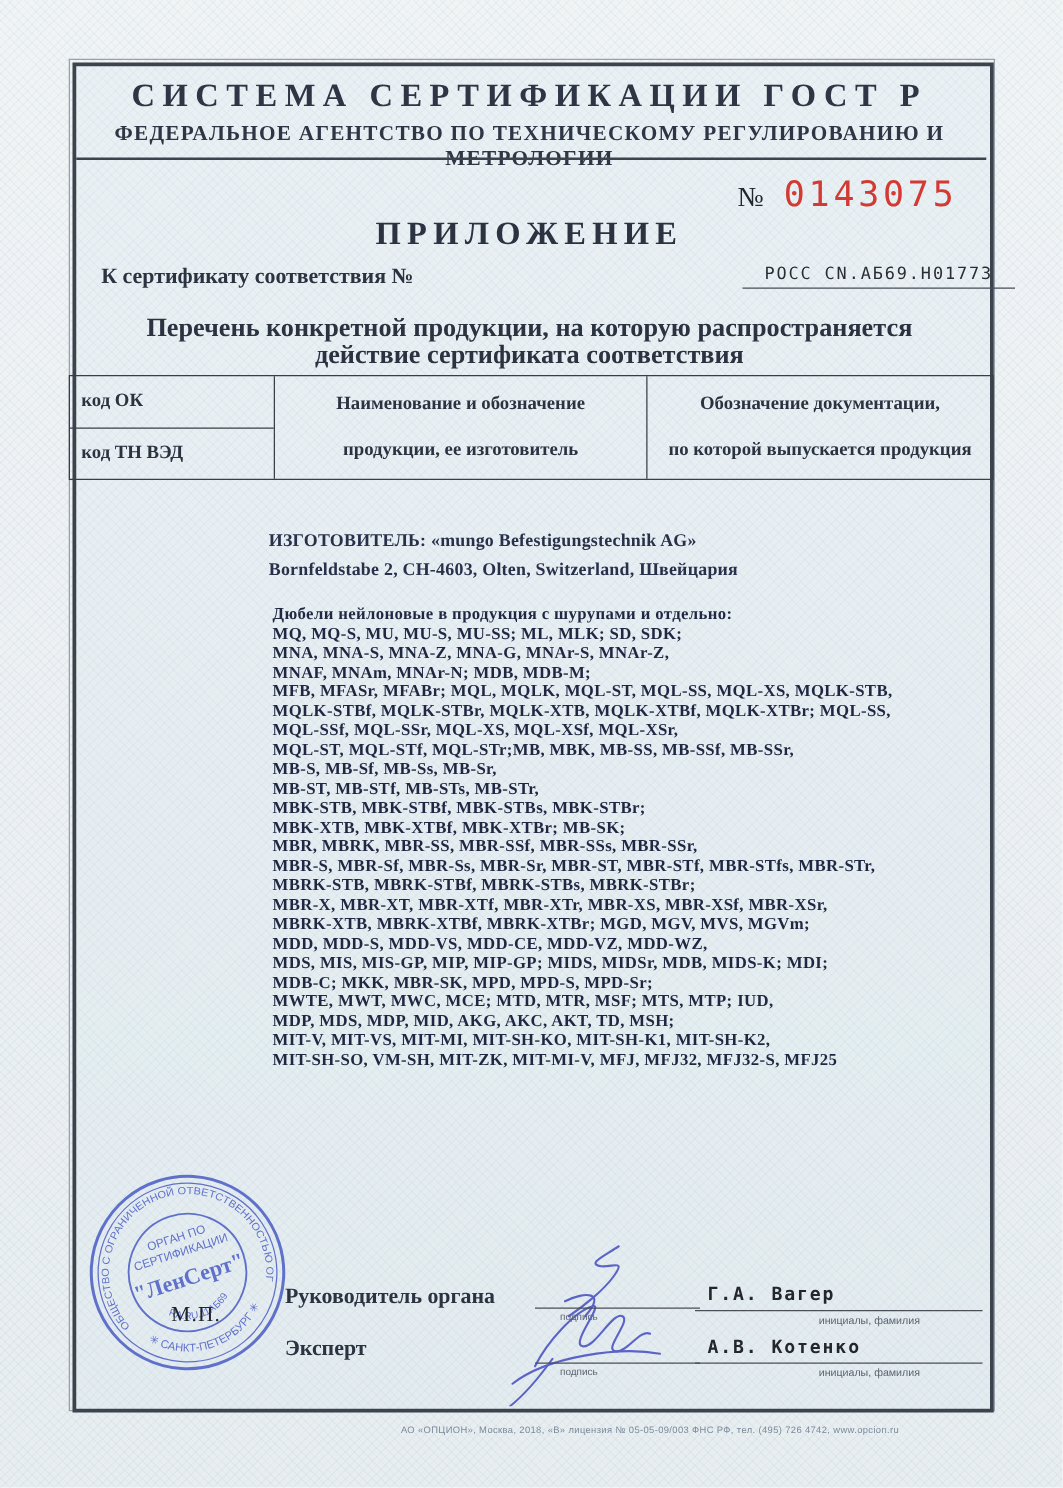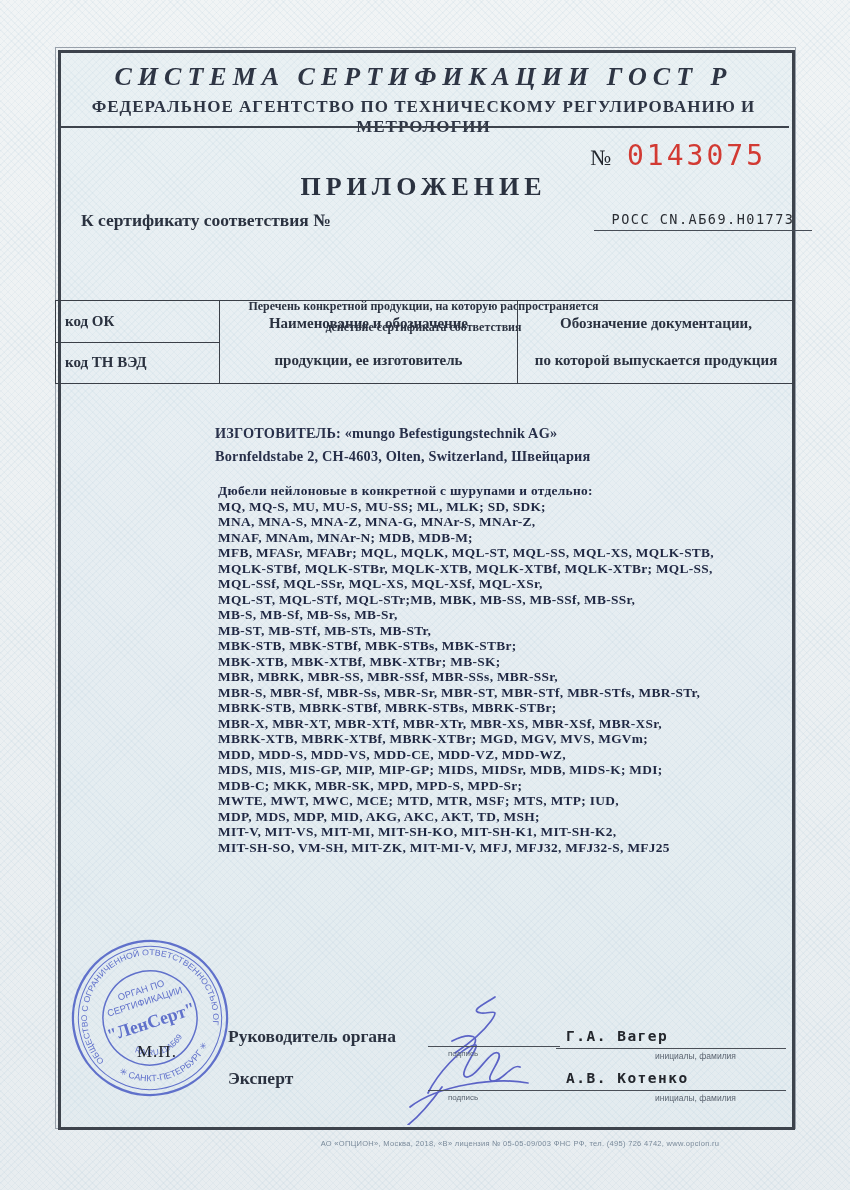--- a/index.html
+++ b/index.html
@@ -23,21 +23,20 @@
   .frame-inner{
     position:absolute;left:58px;top:50px;width:731px;height:1074px;
     border:3px solid #3d434c;
     background:rgba(205,228,240,0.18);
   }
   
   .hdr1{
     position:absolute;left:58px;top:62px;width:731px;
     text-align:center;font-size:26px;font-weight:700;letter-spacing:6px;
     color:#2e3544;
-    font-style:italic;
   }
   .hdr2{
     position:absolute;left:58px;top:97px;width:731px;
     text-align:center;font-size:17px;font-weight:700;letter-spacing:1px;
     color:#2e3544;
   }
   .hdr-divider{
     position:absolute;left:61px;top:126px;width:728px;height:2px;background:#3d434c;
   }
   
@@ -62,21 +61,21 @@
   .cert-line .cert-label{font-size:17.5px;font-weight:700;color:#2b3240;}
   .cert-line .cert-value{
     font-family:"DejaVu Sans Mono", monospace;
     font-size:13.5px;letter-spacing:1.5px;color:#2a2d33;
     border-bottom:1px solid #474d56;
     padding:0 14px 3px 14px;margin-left:10px;min-width:190px;text-align:center;
   }
   
   .subtitle{
     position:absolute;left:58px;top:252px;width:731px;text-align:center;
-    font-size:12px;font-weight:700;line-height:21px;color:#2b3240;margin-top:44px;
+    font-size:21px;font-weight:700;line-height:21px;color:#2b3240;
   }
   
   .spec-table{
     position:absolute;left:55px;top:300px;width:740px;height:84px;
     border:1.5px solid #3a3f47;box-sizing:border-box;
     display:grid;grid-template-columns:164px 298px auto;
   }
   .spec-table .c1{border-right:1.5px solid #3a3f47;display:flex;flex-direction:column;}
   .spec-table .c1 .cell{flex:1;display:flex;align-items:center;padding-left:9px;font-size:15px;font-weight:700;font-family:Liberation Serif, serif;}
   .spec-table .c1 .cell.top{border-bottom:1px solid #3a3f47;}
@@ -173,21 +172,21 @@
       <div>по которой выпускается продукция</div>
     </div>
   </div>
 
   <div class="manufacturer">
     <div>ИЗГОТОВИТЕЛЬ:  «mungo Befestigungstechnik AG»</div>
     <div>Bornfeldstabe 2, CH-4603, Olten, Switzerland, Швейцария</div>
   </div>
 
   <div class="products">
-    <div>Дюбели нейлоновые в конкретной с шурупами и отдельно:</div>
+    <div>Дюбели нейлоновые в продукция с шурупами и отдельно:</div>
     <div>MQ, MQ-S, MU, MU-S, MU-SS; ML, MLK; SD, SDK;</div>
     <div>MNA, MNA-S, MNA-Z, MNA-G, MNAr-S, MNAr-Z,</div>
     <div>MNAF, MNAm, MNAr-N; MDB, MDB-M;</div>
     <div>MFB, MFASr, MFABr; MQL, MQLK, MQL-ST, MQL-SS, MQL-XS, MQLK-STB,</div>
     <div>MQLK-STBf, MQLK-STBr, MQLK-XTB, MQLK-XTBf, MQLK-XTBr; MQL-SS,</div>
     <div>MQL-SSf, MQL-SSr, MQL-XS, MQL-XSf, MQL-XSr,</div>
     <div>MQL-ST, MQL-STf, MQL-STr;MB, MBK, MB-SS, MB-SSf, MB-SSr,</div>
     <div>MB-S, MB-Sf, MB-Ss, MB-Sr,</div>
     <div>MB-ST, MB-STf, MB-STs,  MB-STr,</div>
     <div>MBK-STB, MBK-STBf, MBK-STBs, MBK-STBr;</div>

